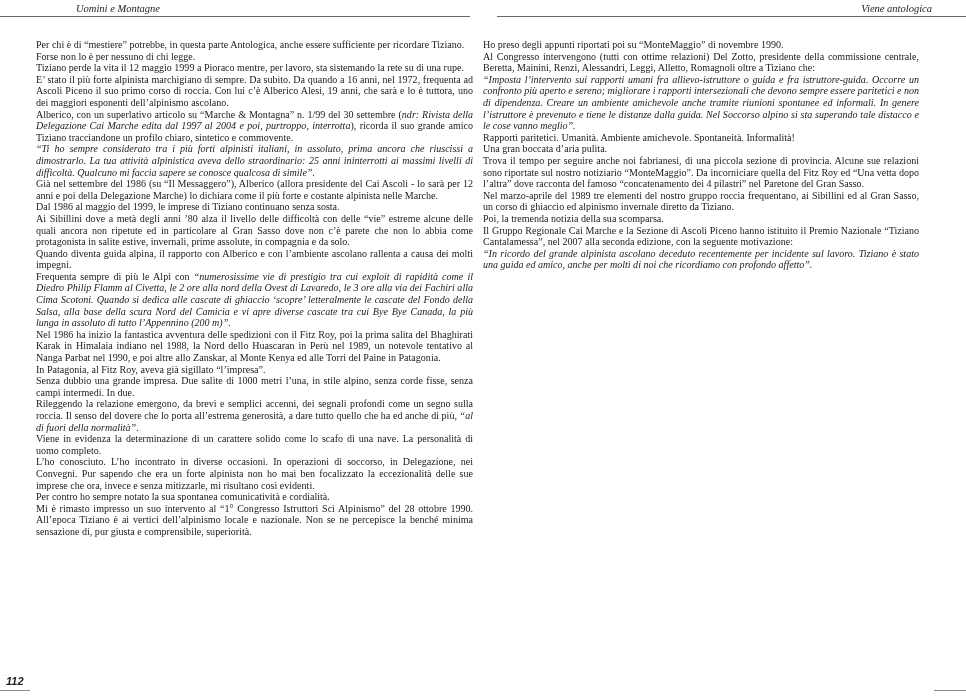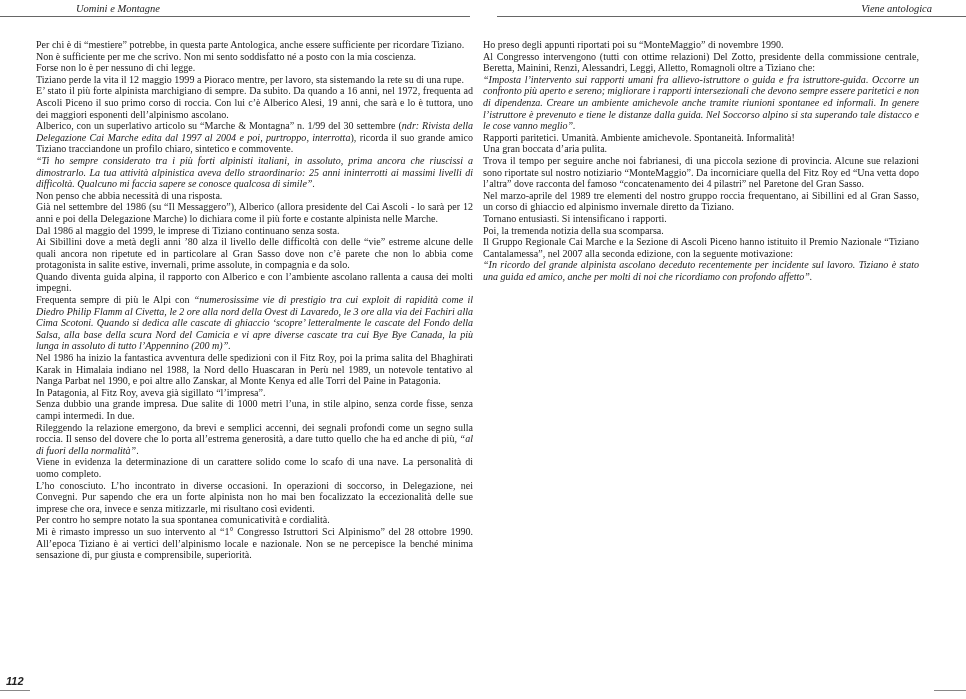--- a/index.html
+++ b/index.html
@@ -27,27 +27,25 @@
   .page-right .foot-rule { right: 0; width: 32px; }
 </style>
 </head>
 <body>
 
 <div class="page page-left">
   <div class="running-head">Uomini e Montagne</div>
   <div class="head-rule"></div>
   <div class="body-text">
     <p class="para">Per chi è di “mestiere” potrebbe, in questa parte Antologica, anche essere sufficiente per ricordare Tiziano.</p>
-    <p class="para">Non è sufficiente per me che scrivo. Non mi sento soddisfatto né a posto con la mia coscienza.</p>
     <p class="para">Forse non lo è per nessuno di chi legge.</p>
     <p class="para">Tiziano perde la vita il 12 maggio 1999 a Pioraco mentre, per lavoro, sta sistemando la rete su di una rupe.</p>
     <p class="para">E’ stato il più forte alpinista marchigiano di sempre. Da subito. Da quando a 16 anni, nel 1972, frequenta ad Ascoli Piceno il suo primo corso di roccia. Con lui c’è Alberico Alesi, 19 anni, che sarà e lo è tuttora, uno dei maggiori esponenti dell’alpinismo ascolano.</p>
     <p class="para"><span>Alberico, con un superlativo articolo su “Marche &amp; Montagna” n. 1/99 del 30 settembre (</span><span class="it">ndr: Rivista della Delegazione Cai Marche edita dal 1997 al 2004 e poi, purtroppo, interrotta</span><span>), ricorda il suo grande amico Tiziano tracciandone un profilo chiaro, sintetico e commovente.</span></p>
     <p class="para it">“Ti ho sempre considerato tra i più forti alpinisti italiani, in assoluto, prima ancora che riuscissi a dimostrarlo. La tua attività alpinistica aveva dello straordinario: 25 anni ininterrotti ai massimi livelli di difficoltà. Qualcuno mi faccia sapere se conosce qualcosa di simile”.</p>
-    <p class="para">Non penso che abbia necessità di una risposta.</p>
     <p class="para">Già nel settembre del 1986 (su “Il Messaggero”), Alberico (allora presidente del Cai Ascoli - lo sarà per 12 anni e poi della Delegazione Marche) lo dichiara come il più forte e costante alpinista nelle Marche.</p>
     <p class="para">Dal 1986 al maggio del 1999, le imprese di Tiziano continuano senza sosta.</p>
     <p class="para">Ai Sibillini dove a metà degli anni ’80 alza il livello delle difficoltà con delle “vie” estreme alcune delle quali ancora non ripetute ed in particolare al Gran Sasso dove non c’è parete che non lo abbia come protagonista in salite estive, invernali, prime assolute, in compagnia e da solo.</p>
     <p class="para">Quando diventa guida alpina, il rapporto con Alberico e con l’ambiente ascolano rallenta a causa dei molti impegni.</p>
     <p class="para"><span>Frequenta sempre di più le Alpi con </span><span class="it">“numerosissime vie di prestigio tra cui exploit di rapidità come il Diedro Philip Flamm al Civetta, le 2 ore alla nord della Ovest di Lavaredo, le 3 ore alla via dei Fachiri alla Cima Scotoni. Quando si dedica alle cascate di ghiaccio ‘scopre’ letteralmente le cascate del Fondo della Salsa, alla base della scura Nord del Camicia e vi apre diverse cascate tra cui Bye Bye Canada, la più lunga in assoluto di tutto l’Appennino (200 m)”.</span></p>
     <p class="para">Nel 1986 ha inizio la fantastica avventura delle spedizioni con il Fitz Roy, poi la prima salita del Bhaghirati Karak in Himalaia indiano nel 1988, la Nord dello Huascaran in Perù nel 1989, un notevole tentativo al Nanga Parbat nel 1990, e poi altre allo Zanskar, al Monte Kenya ed alle Torri del Paine in Patagonia.</p>
     <p class="para">In Patagonia, al Fitz Roy, aveva già sigillato “l’impresa”.</p>
     <p class="para">Senza dubbio una grande impresa. Due salite di 1000 metri l’una, in stile alpino, senza corde fisse, senza campi intermedi. In due.</p>
     <p class="para"><span>Rileggendo la relazione emergono, da brevi e semplici accenni, dei segnali profondi come un segno sulla roccia. Il senso del dovere che lo porta all’estrema generosità, a dare tutto quello che ha ed anche di più, </span><span class="it">“al di fuori della normalità”</span><span>.</span></p>
     <p class="para">Viene in evidenza la determinazione di un carattere solido come lo scafo di una nave. La personalità di uomo completo.</p>
@@ -63,20 +61,19 @@
   <div class="running-head">Viene antologica</div>
   <div class="head-rule"></div>
   <div class="body-text">
     <p class="para">Ho preso degli appunti riportati poi su “MonteMaggio” di novembre 1990.</p>
     <p class="para">Al Congresso intervengono (tutti con ottime relazioni) Del Zotto, presidente della commissione centrale, Beretta, Mainini, Renzi, Alessandri, Leggi, Alletto, Romagnoli oltre a Tiziano che:</p>
     <p class="para it">“Imposta l’intervento sui rapporti umani fra allievo-istruttore o guida e fra istruttore-guida. Occorre un confronto più aperto e sereno; migliorare i rapporti intersezionali che devono sempre essere paritetici e non di dipendenza. Creare un ambiente amichevole anche tramite riunioni spontanee ed informali. In genere l’istruttore è prevenuto e tiene le distanze dalla guida. Nel Soccorso alpino si sta superando tale distacco e le cose vanno meglio”.</p>
     <p class="para">Rapporti paritetici. Umanità. Ambiente amichevole. Spontaneità. Informalità!</p>
     <p class="para">Una gran boccata d’aria pulita.</p>
     <p class="para">Trova il tempo per seguire anche noi fabrianesi, di una piccola sezione di provincia. Alcune sue relazioni sono riportate sul nostro notiziario “MonteMaggio”. Da incorniciare quella del Fitz Roy ed “Una vetta dopo l’altra” dove racconta del famoso “concatenamento dei 4 pilastri” nel Paretone del Gran Sasso.</p>
     <p class="para">Nel marzo-aprile del 1989 tre elementi del nostro gruppo roccia frequentano, ai Sibillini ed al Gran Sasso, un corso di ghiaccio ed alpinismo invernale diretto da Tiziano.</p>
-    <p class="para">Tornano entusiasti. Si intensificano i rapporti.</p>
     <p class="para">Poi, la tremenda notizia della sua scomparsa.</p>
     <p class="para">Il Gruppo Regionale Cai Marche e la Sezione di Ascoli Piceno hanno  istituito il Premio Nazionale “Tiziano Cantalamessa”, nel 2007 alla seconda edizione, con la seguente motivazione:</p>
     <p class="para it">“In ricordo del grande alpinista ascolano deceduto recentemente per incidente sul lavoro. Tiziano è stato una guida ed amico, anche per molti di noi che ricordiamo con profondo affetto”.</p>
   </div>
   <div class="page-num">113</div>
   <div class="foot-rule"></div>
 </div>
 
 </body></html>

